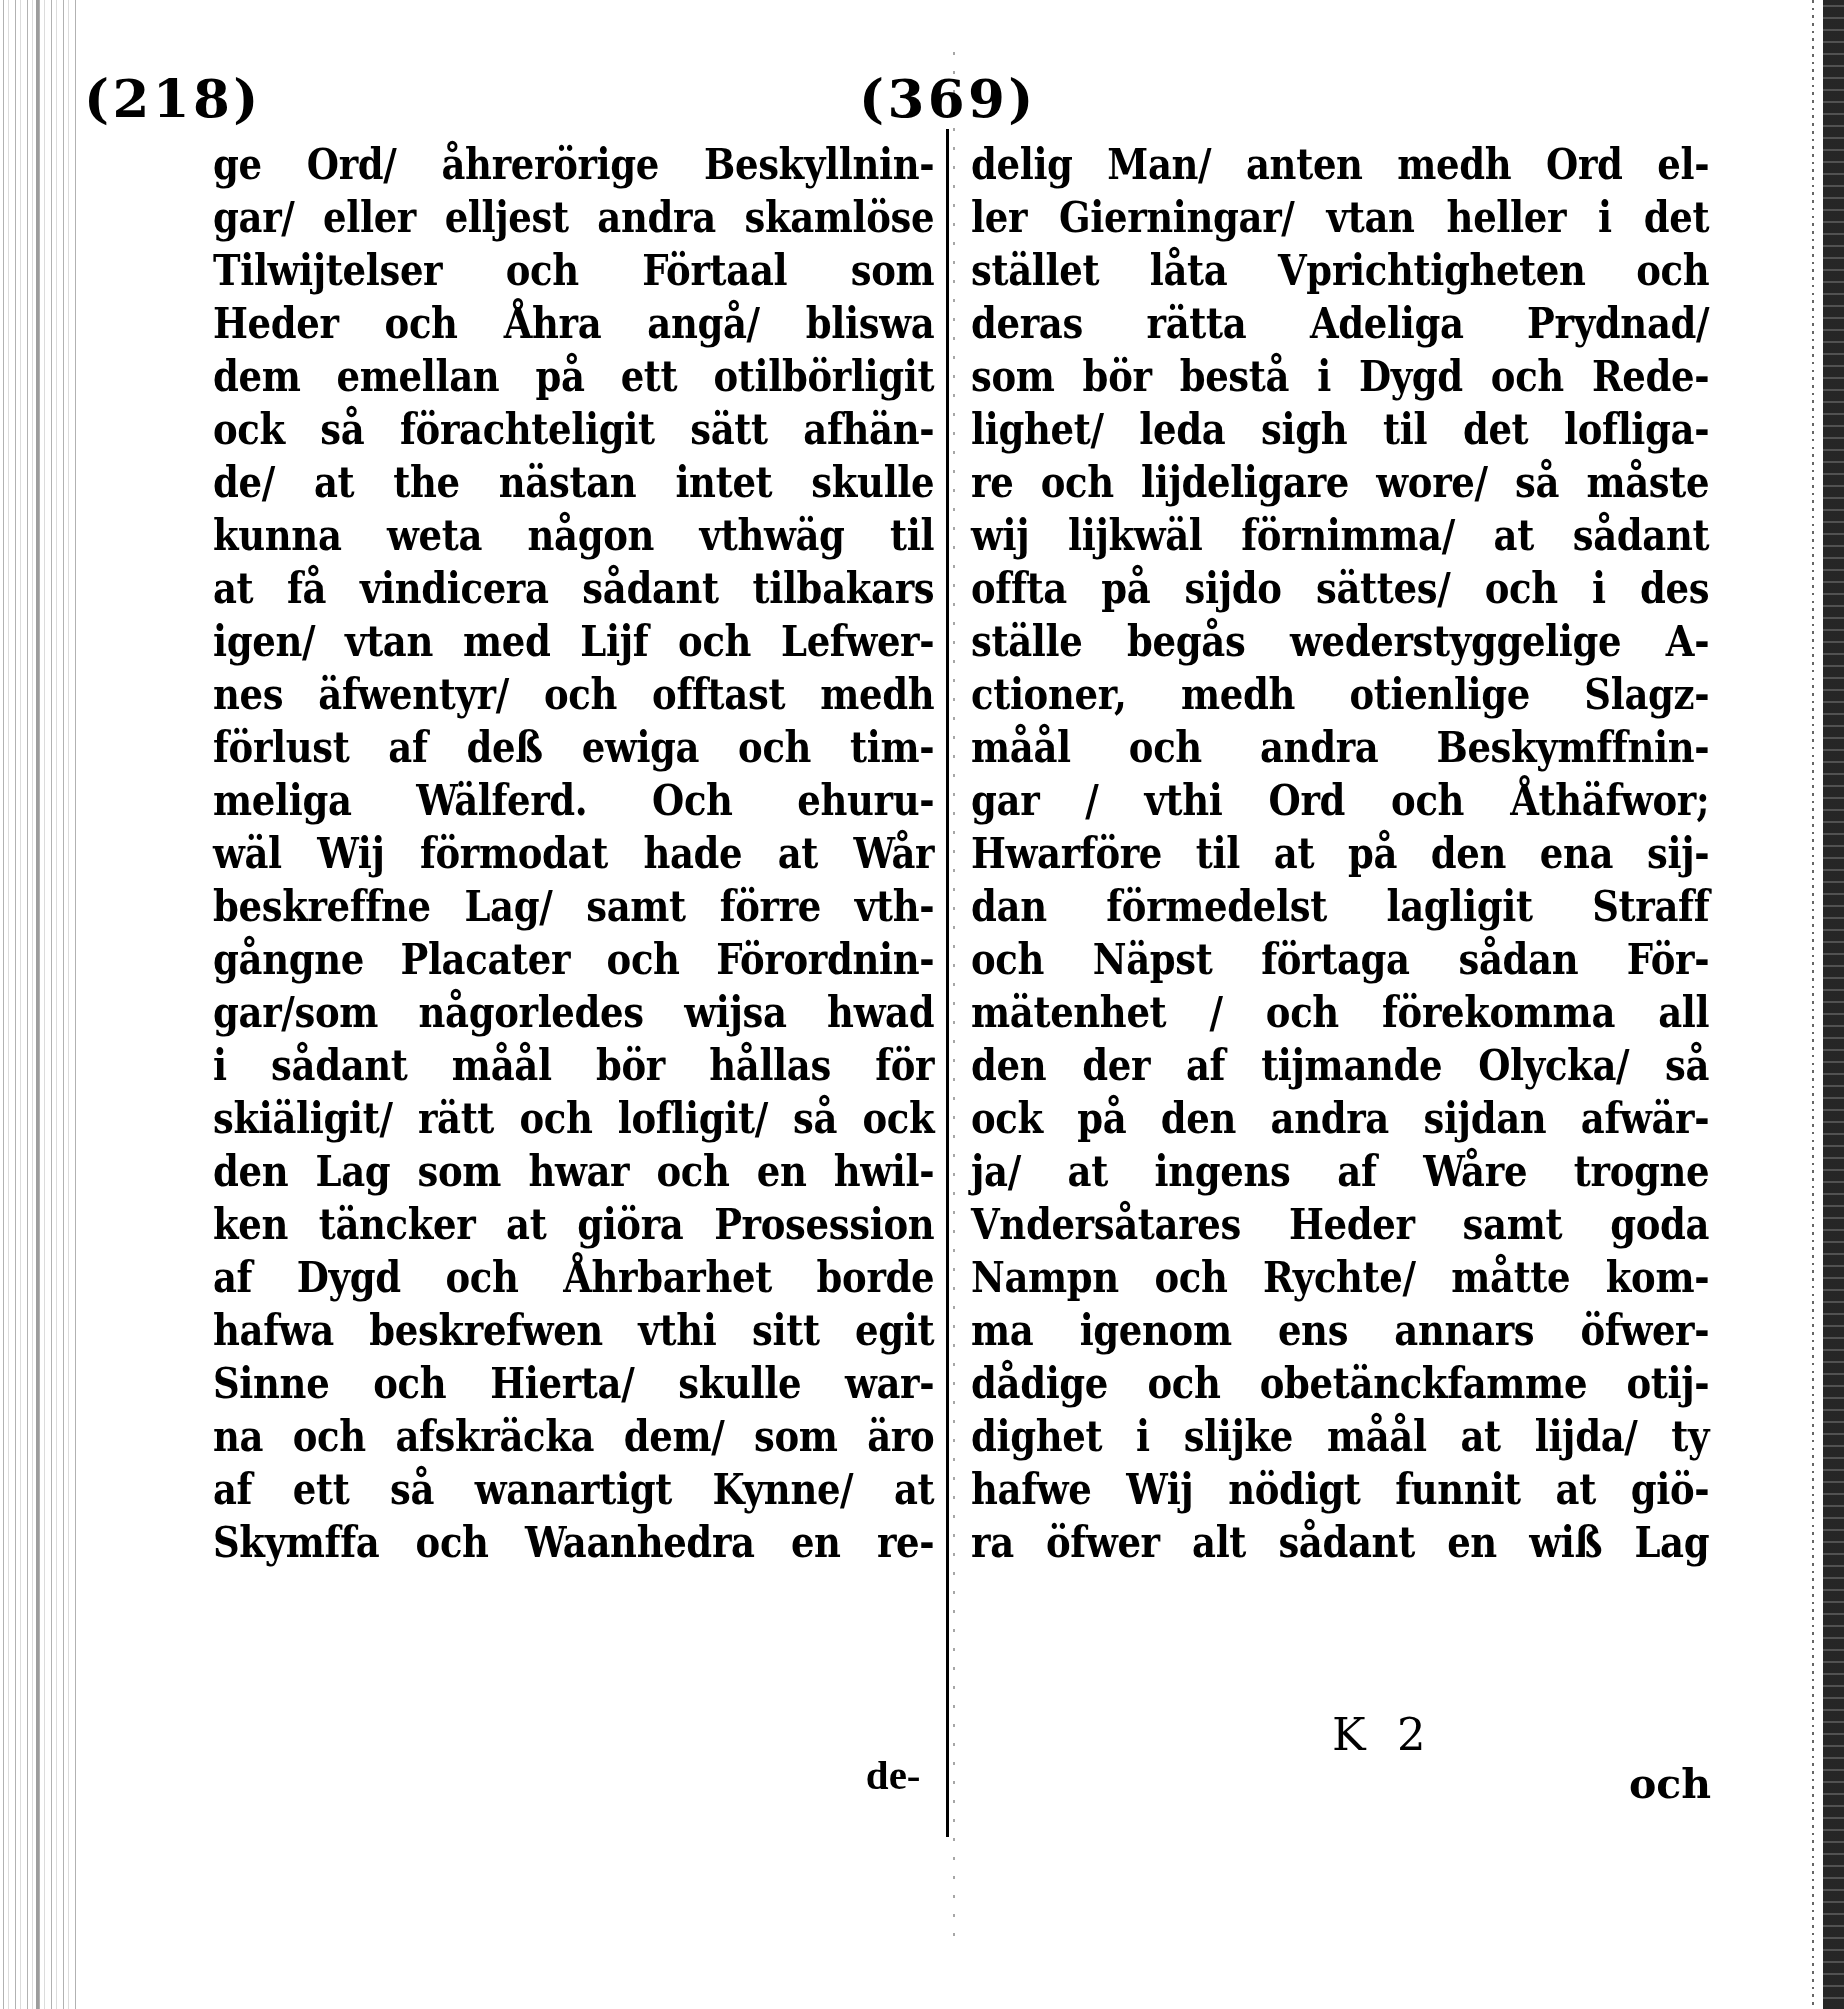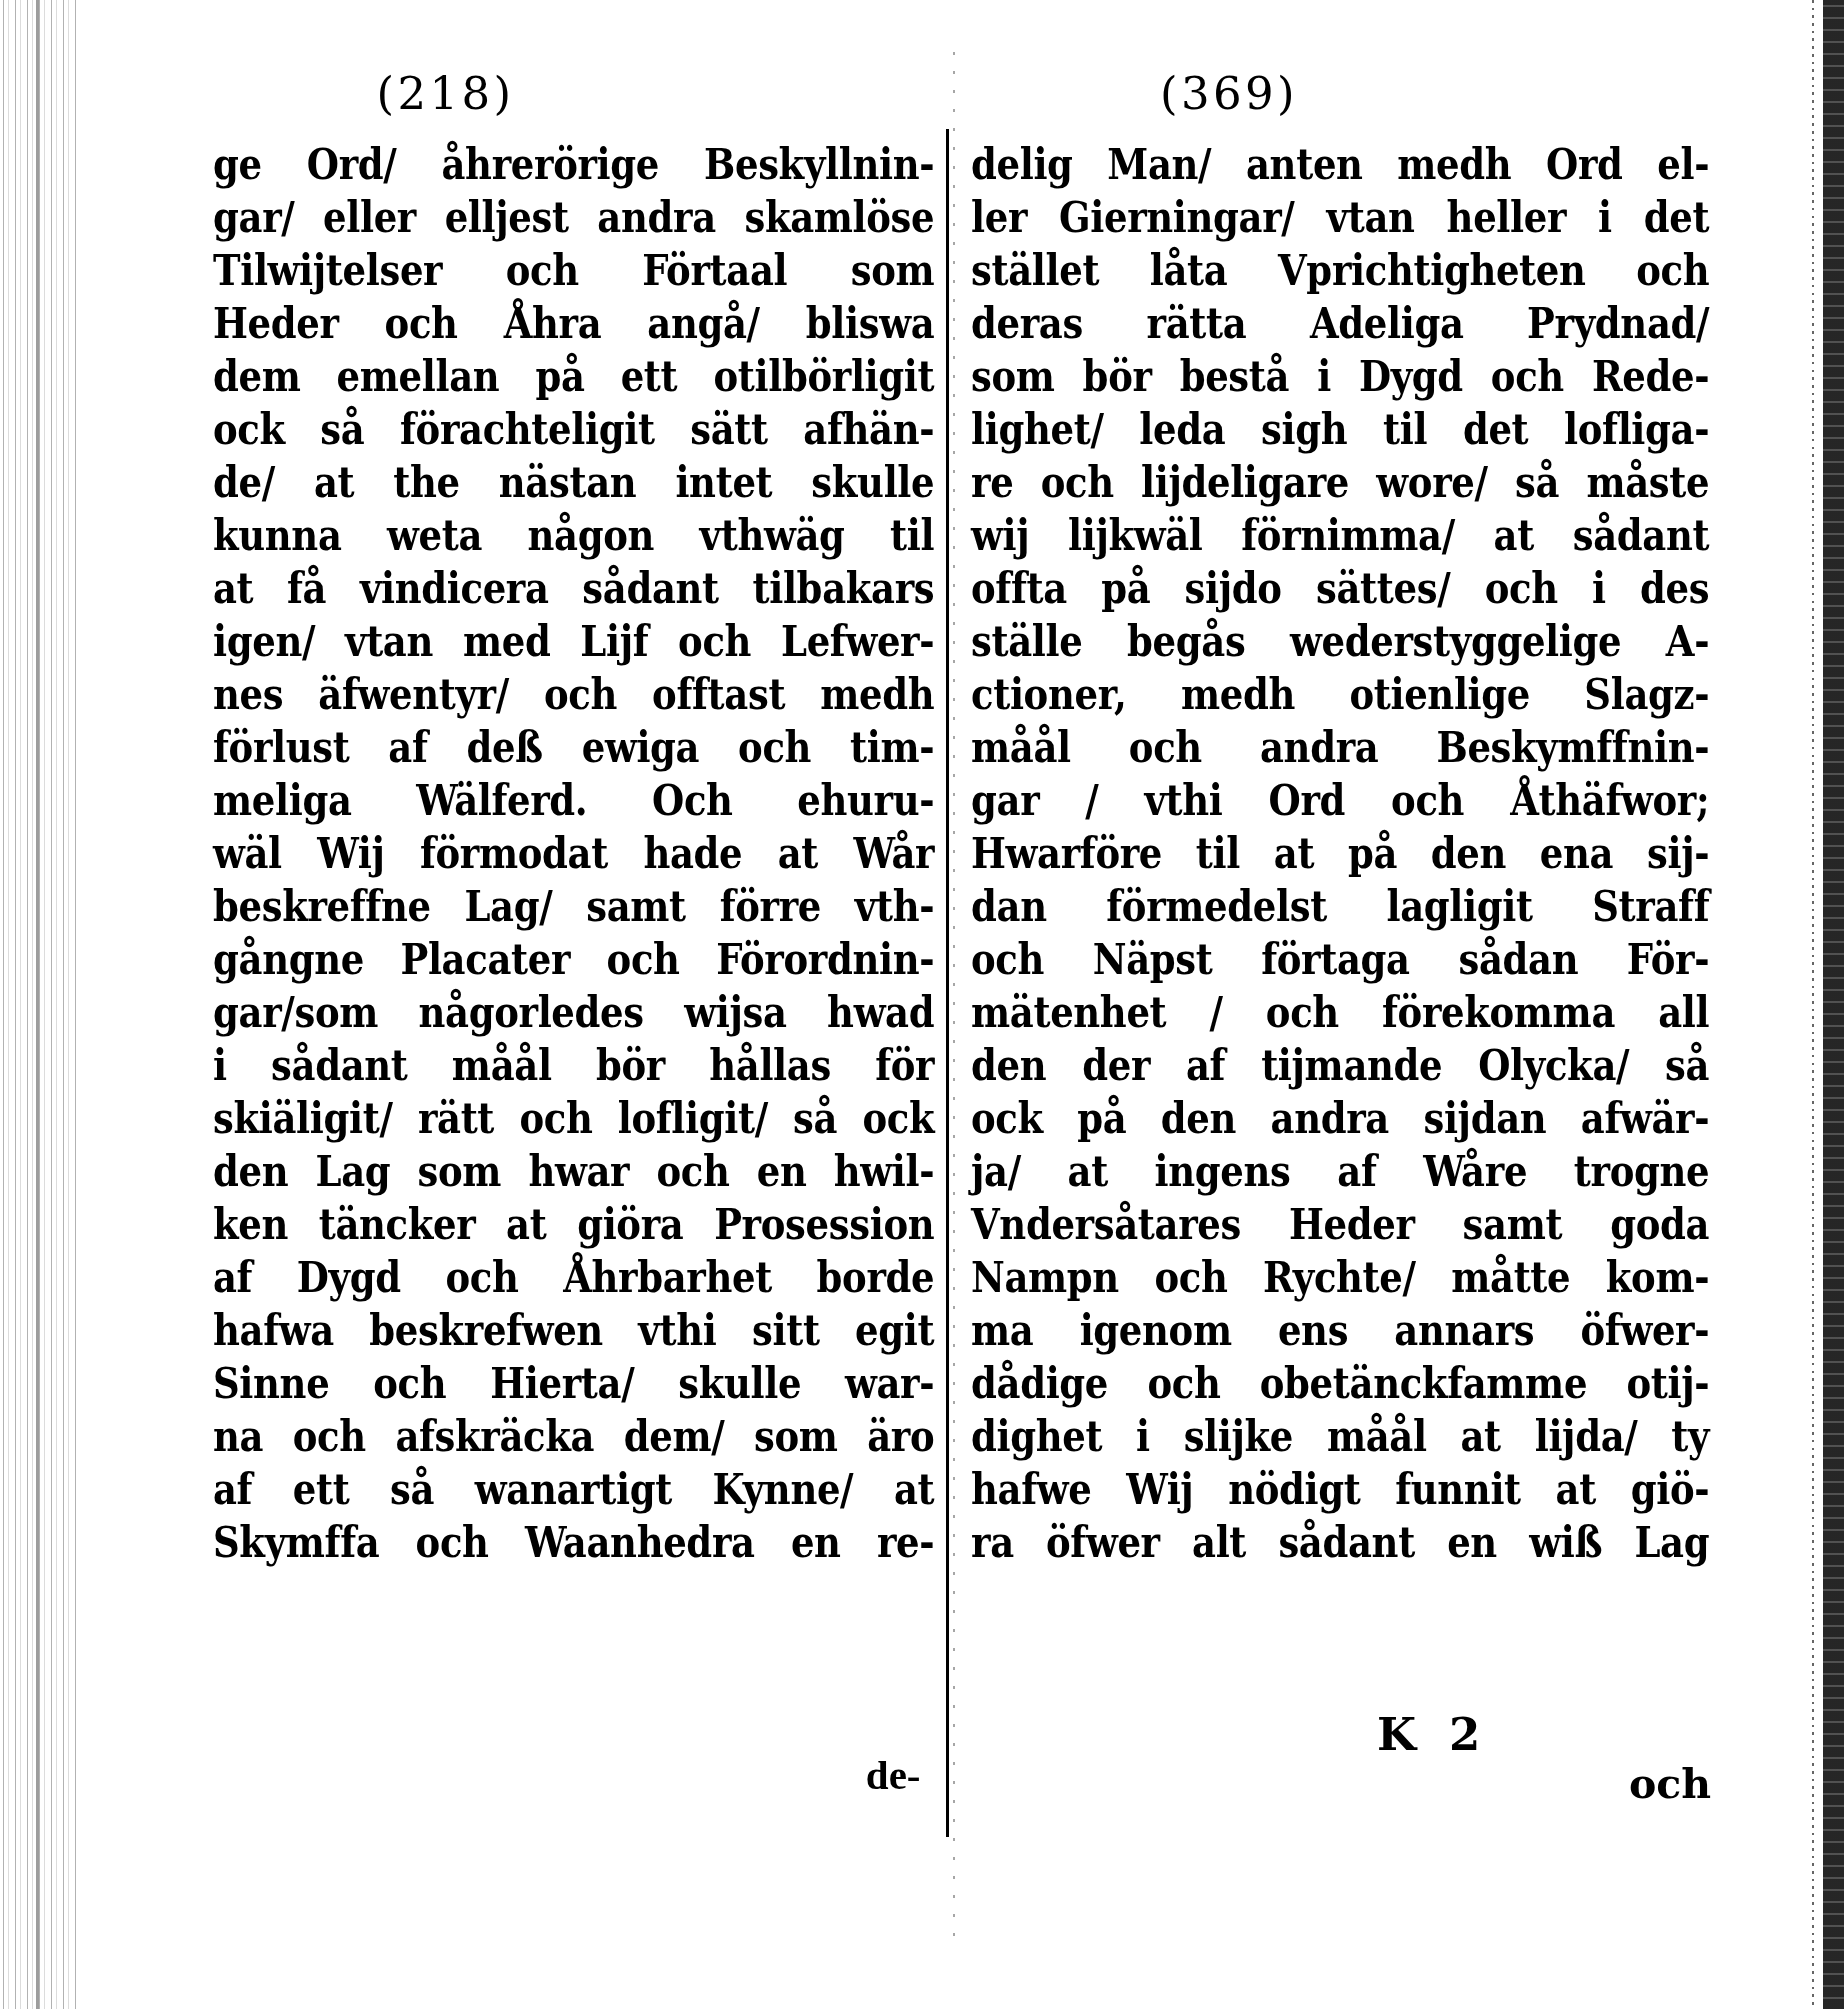--- a/index.html
+++ b/index.html
@@ -18,34 +18,34 @@
       background: repeating-linear-gradient(180deg, rgba(0,0,0,0.6) 0 2.6px, transparent 2.6px 7.7px); }
 
     .gutter-rule { position: absolute; left: 946px; top: 129px; width: 2.6px; height: 1708px; background: #000; }
     .gutter-dash { position: absolute; left: 953px; top: 52px; width: 1.7px; height: 1893px;
       background: repeating-linear-gradient(180deg, rgba(0,0,0,0.35) 0 3.4px, transparent 3.4px 19px); }
 
     .page { position: absolute; top: 0; }
     .page-left { left: 213px; width: 723px; }
     .page-right { left: 971px; width: 740px; }
 
-    .page-number { position: absolute; top: 67px; width: 100%; text-align: center;
-      font-size: 45px; font-weight: normal; letter-spacing: 3.4px; }
+    .page-number { position: absolute; top: 67px; width: 100%; 
+      font-size: 53px; font-weight: bold; letter-spacing: 3.4px; }
     .page-left .page-number { left: -129px; }
     .page-right .page-number { left: -112px; }
 
     .lines { position: absolute; top: 138px; left: 0; width: 100%; }
     .line { height: 53px; line-height: 53px; font-size: 43px; font-weight: bold;
       white-space: nowrap; text-align: justify; text-align-last: justify;
       letter-spacing: -0.4px; transform: scaleX(0.86); transform-origin: left center; width: 116%; }
 
     .catchword { position: absolute; font-size: 41px; font-weight: bold; }
     .page-left .catchword { top: 1751px; right: 15.5px; font-family: Liberation Serif, serif; }
     .page-right .catchword { top: 1760px; right: 0px; }
-    .signature { position: absolute; top: 1708px; left: 361px; font-size: 45px; font-weight: bold; letter-spacing: 8.6px; margin-left: 45px; }
+    .signature { position: absolute; top: 1708px; left: 361px; font-size: 45px; font-weight: normal; letter-spacing: 8.6px; }
   </style>
 </head>
 <body>
 
 <div class="scan-edge-left"></div>
 <div class="scan-edge-right"></div>
 <div class="scan-edge-right2"></div>
 <div class="gutter-dash"></div>
 <div class="gutter-rule"></div>
 

